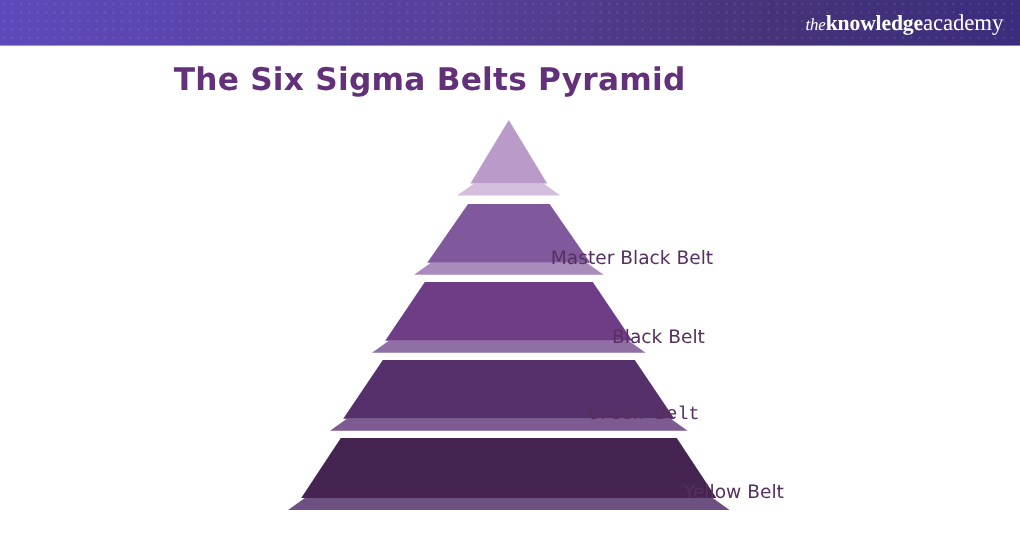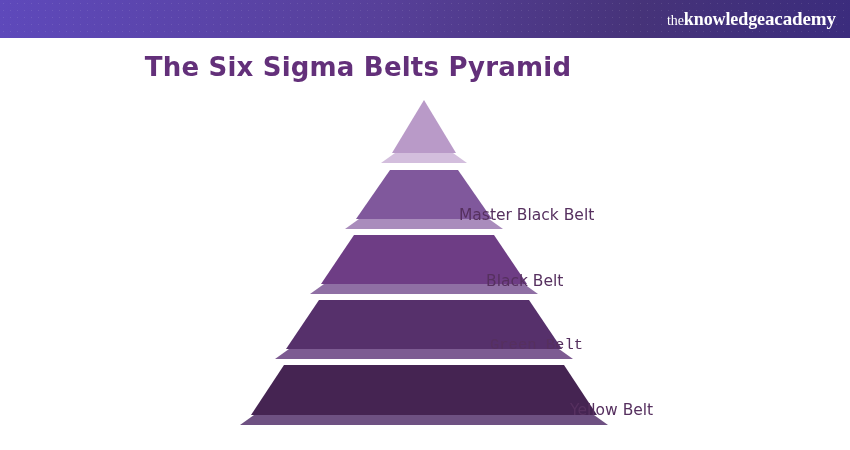--- a/index.html
+++ b/index.html
@@ -49,29 +49,30 @@
     top: 9px;
     color: #ffffff;
     font-family: "Liberation Serif", serif;
     font-size: 19px;
     line-height: 20px;
     white-space: nowrap;
     letter-spacing: -0.1px;
     z-index: 2;
   }
   #brand-logo .brand-the {
+    font-style: italic;
     font-weight: 400;
     font-size: 14px;
   }
   #brand-logo .brand-knowledge {
     font-weight: 700;
     font-size: 18px;
   }
   #brand-logo .brand-academy {
-    font-weight: 700;
+    font-weight: 400;
     font-size: 19px;
   }
 
   
   #page-title {
     position: absolute;
     left: 0;
     top: 52px;
     width: 716px;
     text-align: center;
@@ -98,21 +99,21 @@
 
   .tier-label {
     position: absolute;
     color: #56305f;
     font-size: 15.5px;
     font-weight: 400;
     white-space: nowrap;
     font-family: "DejaVu Sans", sans-serif;
   }
   #label-master-black-belt { left: 459px; top: 114px; }
-  #label-black-belt        { left: 486px; top: 180px; }
+  #label-black-belt        { left: 510px; top: 180px; }
   #label-green-belt        { left: 490px; top: 244px; font-family: Liberation Mono, monospace; }
   #label-yellow-belt       { left: 570px; top: 309px; }
 </style>
 </head>
 <body>
 
 <div id="page">
 
   <div id="header-bar">
     <div id="brand-logo">

